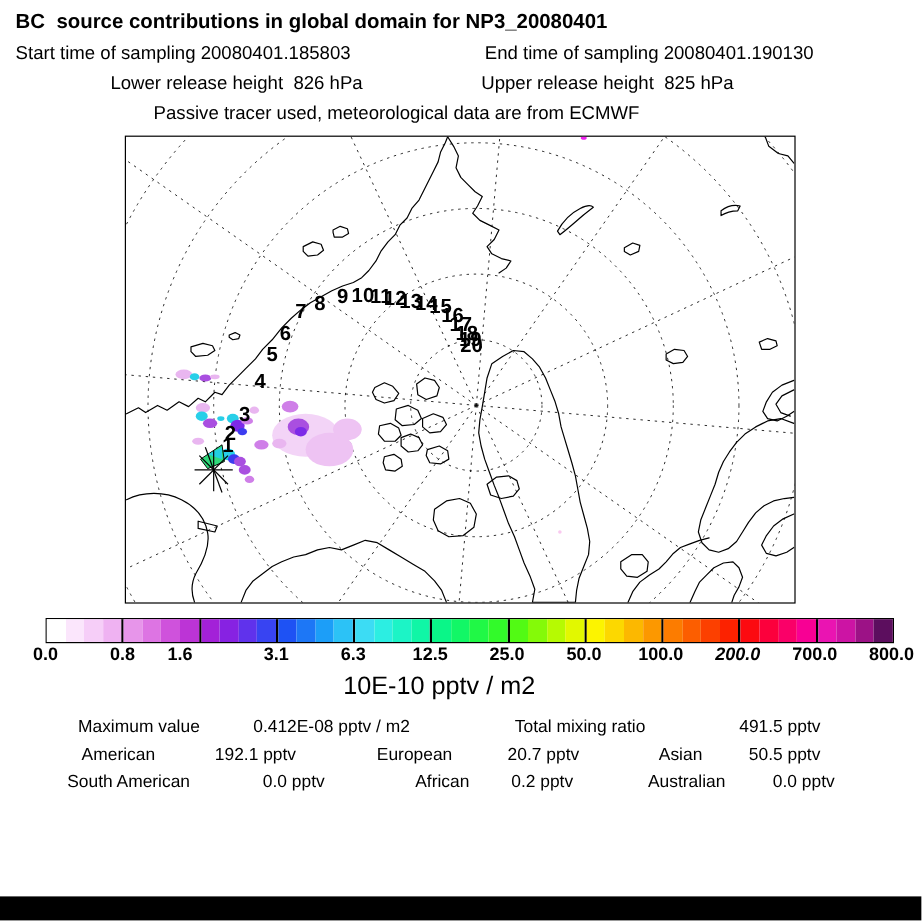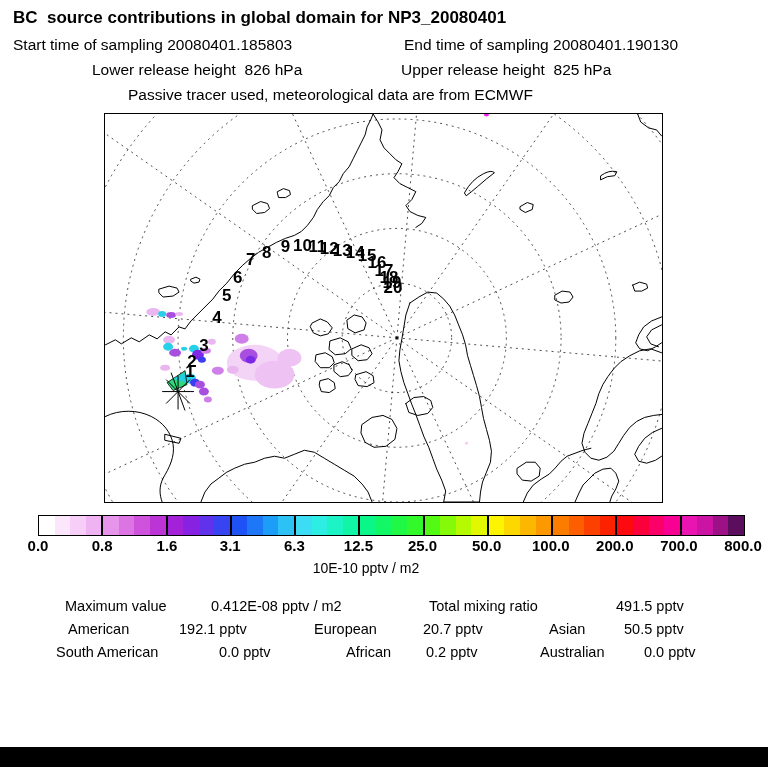--- a/index.html
+++ b/index.html
@@ -17,21 +17,21 @@
   .grat{fill:none;stroke:#000;stroke-width:0.7;stroke-dasharray:2 4;}
   .traj{font-family:"Liberation Sans","DejaVu Sans",sans-serif;font-size:17px;font-weight:bold;text-anchor:middle;fill:#000;}
   .star{stroke:#000;stroke-width:1;}
   
   .colorbar{position:absolute;left:38px;top:515px;width:705px;height:19px;border:1px solid #000;box-sizing:content-box;display:flex;}
   .cb-seg{flex:1 1 0;display:flex;border-right:2px solid #000;}
   .cb-seg:last-child{border-right:none;}
   .cb-cell{flex:1 1 0;}
   .cb-labels{position:absolute;left:38px;top:537px;width:705px;height:18px;}
   .cb-tick{position:absolute;transform:translateX(-50%);font-size:15px;font-weight:bold;white-space:pre;}
-  .cb-unit{position:absolute;left:366px;top:560px;transform:translateX(-50%);font-size:14px;}
+  .cb-unit{position:absolute;left:366px;top:560px;transform:translateX(-50%);font-size:21px;}
   
   .stat{position:absolute;font-size:14.5px;white-space:pre;}
   .bottom-bar{position:absolute;left:0;top:747px;width:768px;height:20px;background:#000;}
 </style>
 </head>
 <body>
 
 <div class="abs title" style="left:13px;top:8px;">BC  source contributions in global domain for NP3_20080401</div>
 <div class="abs hline" style="left:13px;top:36px;">Start time of sampling 20080401.185803</div>
 <div class="abs hline" style="left:404px;top:36px;">End time of sampling 20080401.190130</div>
@@ -244,28 +244,28 @@
     <div class="cb-seg">
       <div class="cb-cell" style="background: rgb(234, 20, 178);"></div>
       <div class="cb-cell" style="background: rgb(204, 20, 164);"></div>
       <div class="cb-cell" style="background: rgb(156, 18, 134);"></div>
       <div class="cb-cell" style="background: rgb(92, 14, 94);"></div>
     </div>
   </div>
 <div class="cb-labels">
     <span class="cb-tick" style="left: 0px;">0.0</span>
     <span class="cb-tick" style="left: 64.0909px;">0.8</span>
-    <span class="cb-tick" style="left: 129px;">1.6</span>
+    <span class="cb-tick" style="left: 112px;">1.6</span>
     <span class="cb-tick" style="left: 192.273px;">3.1</span>
     <span class="cb-tick" style="left: 256.364px;">6.3</span>
     <span class="cb-tick" style="left: 320.455px;">12.5</span>
     <span class="cb-tick" style="left: 384.545px;">25.0</span>
     <span class="cb-tick" style="left: 448.636px;">50.0</span>
     <span class="cb-tick" style="left: 512.727px;">100.0</span>
-    <span class="cb-tick" style="left: 576.818px;">200.0</span>
+    <span class="cb-tick" style="left: 576.818px; font-style: italic;">200.0</span>
     <span class="cb-tick" style="left: 640.909px;">700.0</span>
     <span class="cb-tick" style="left: 705px;">800.0</span>
   </div>
 <div class="cb-unit">10E-10 pptv / m2</div>
 
 <span class="stat" style="left:65px;top:598px;">Maximum value</span>
 <span class="stat" style="left:211px;top:598px;">0.412E-08 pptv / m2</span>
 <span class="stat" style="left:429px;top:598px;">Total mixing ratio</span>
 <span class="stat" style="left:616px;top:598px;">491.5 pptv</span>
 

